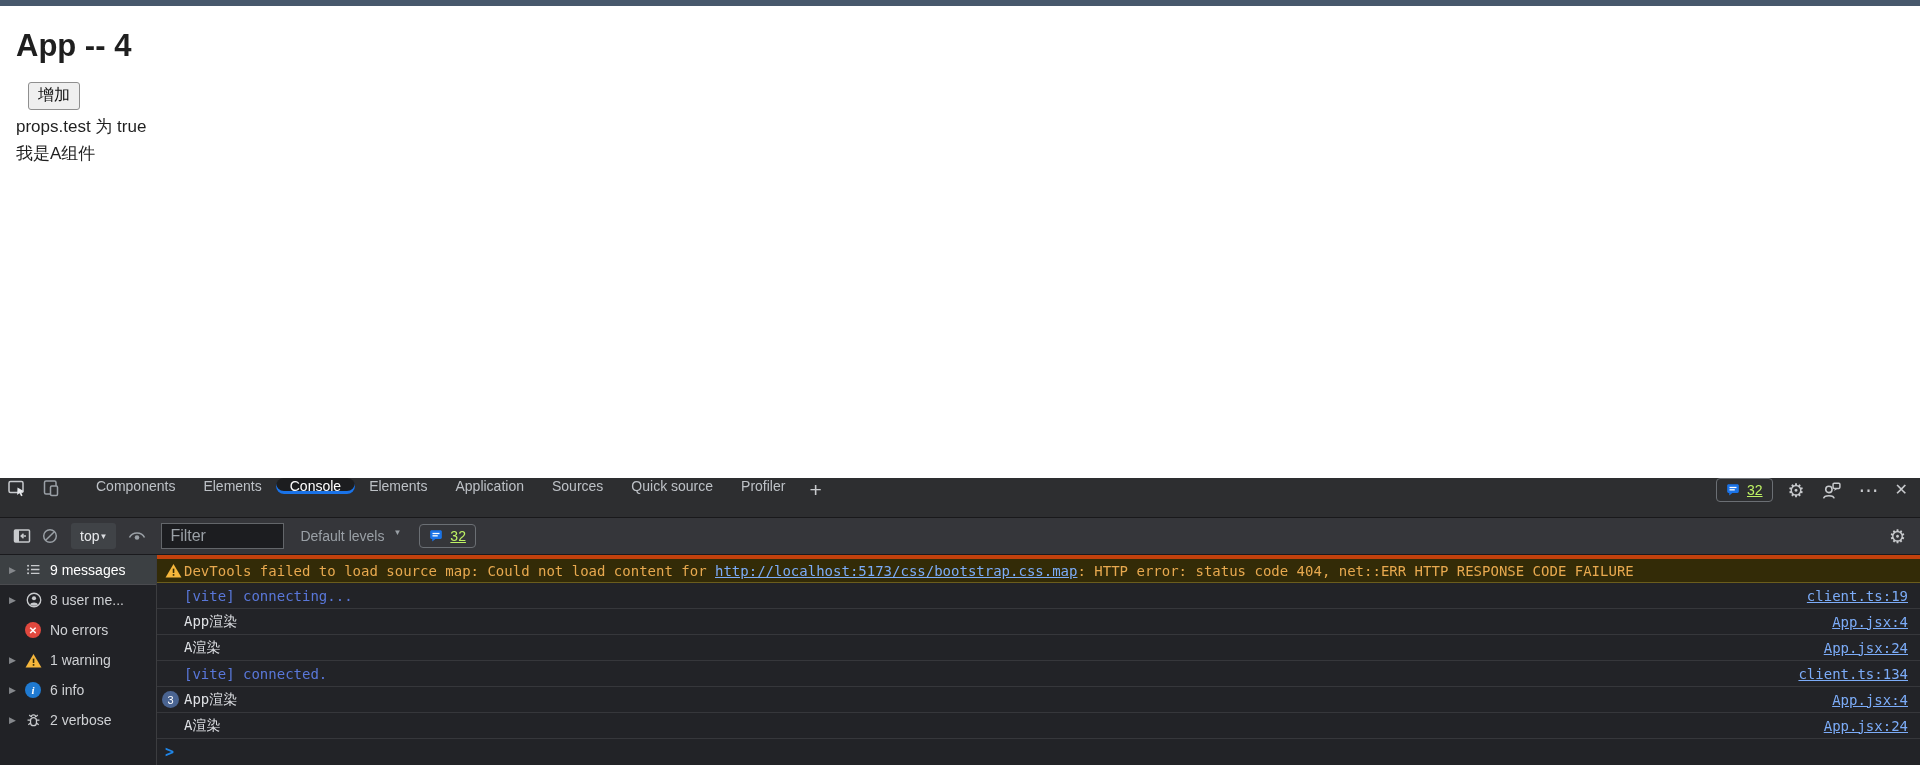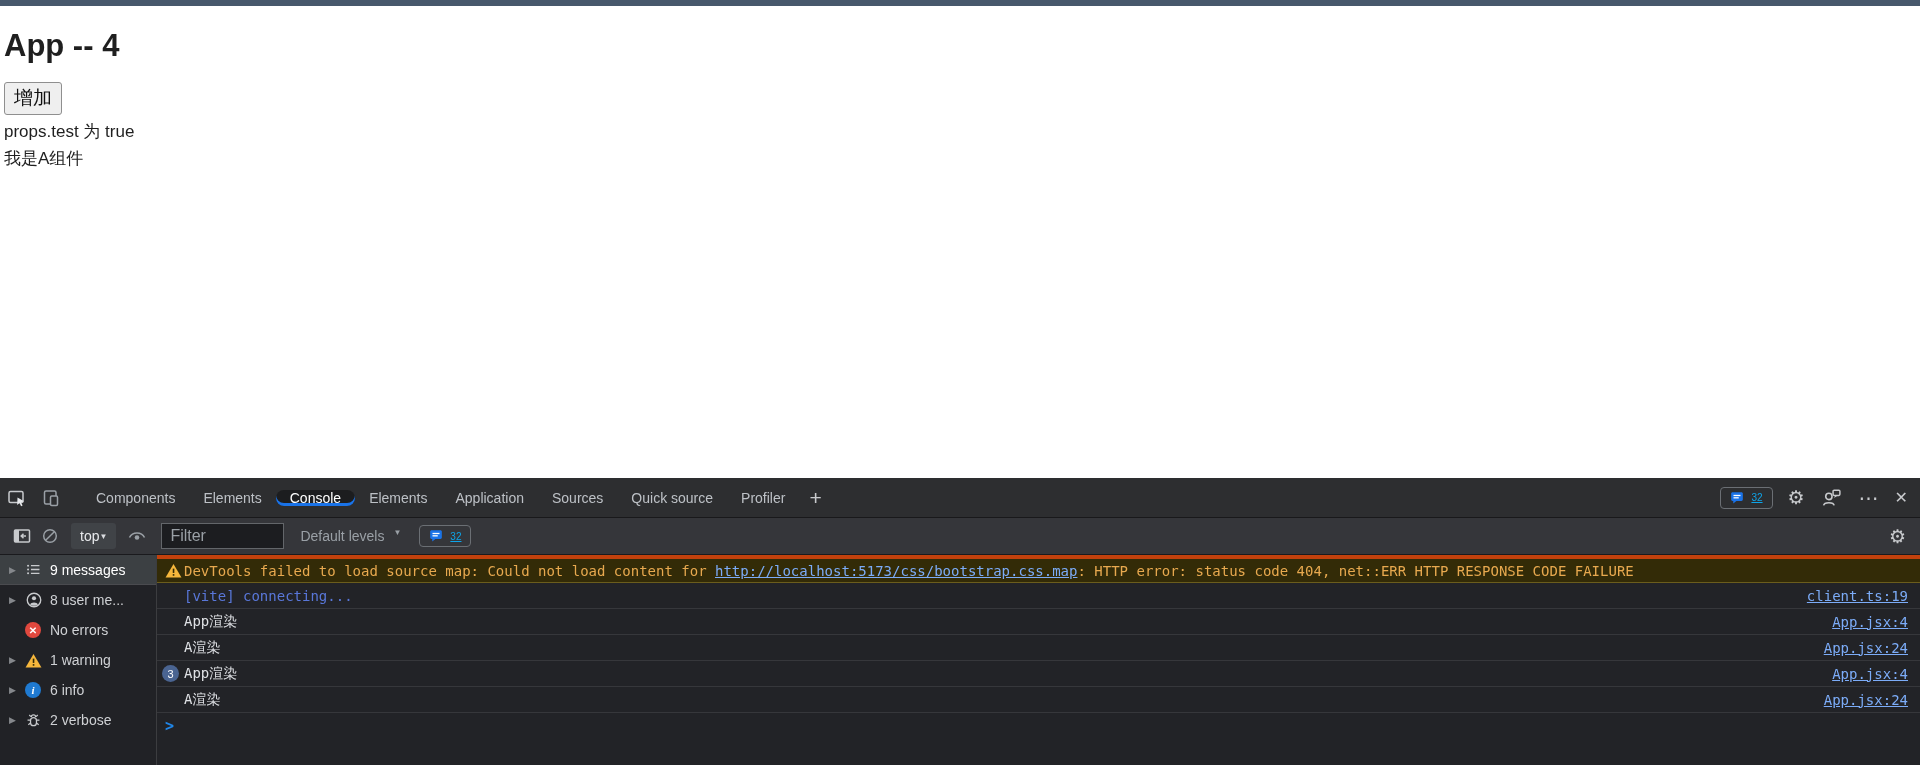--- a/index.html
+++ b/index.html
@@ -4,59 +4,59 @@
 <style>
   * { box-sizing: border-box; }
   html,body { margin:0; padding:0; }
   body {
     width:1920px; height:765px; position:relative; overflow:hidden;
     background:#ffffff; font-family:"Liberation Sans", sans-serif;
   }
 
   
   .top-bar { height:6px; width:100%; background:#47586c; }
-  .page-content { padding-left:4px; }
+  .page-content { padding-left:16px; }
   .page-title { font-size:31px; font-weight:700; color:#1f1f1f; margin:22px 0 18px 0; }
   .increase-btn {
     font-family:"Liberation Sans", sans-serif;
-    font-size:19px; color:#111; background:#efefef;
+    font-size:16px; color:#111; background:#efefef;
     border:1.5px solid #8f8f8f; border-radius:3px;
-    padding:2px 9px 3px 9px; cursor:pointer;
+    padding:2px 9px 3px 9px; cursor:pointer;margin-left:12px;
   }
   .page-line { font-size:17px; color:#1f1f1f; margin-top:6px; line-height:21px; }
 
   
   .devtools {
     position:absolute; left:0; bottom:0; width:1920px; height:287px;
     background:#202124; color:#bdc1c6; font-size:14px;
   }
 
   
   .dt-tabbar {
-    height:40px; background:#2d2e30; display:flex; align-items:center;
+    height:40px; background:#2d2e30; display:flex; align-items:flex-start;
     border-bottom:1px solid #19191b;
   }
   .dt-tabbar .icon-btn {
     width:34px; display:flex; align-items:center; justify-content:center; cursor:pointer;
   }
   .tab-strip { display:flex; align-items:stretch; margin-left:14px; }
   .tab {
     padding:0 14px; display:flex; align-items:center; color:#bdc1c6; cursor:pointer;
     white-space:nowrap;
   }
   .tab.active { background:#1c1d1f; color:#ffffff; box-shadow:inset 0 -3px 0 #1a73e8;border-radius:9px; }
   .plus-btn {
     display:flex; align-items:center; padding:0 10px; font-size:21px; color:#c8cacd; cursor:pointer;
   }
   .tabbar-right { margin-left:auto; display:flex; align-items:center; gap:15px; padding-right:12px; }
   .count-badge {
     display:flex; align-items:center; gap:7px; border:1px solid #6b6f74; border-radius:4px;
     padding:3px 9px; cursor:pointer; background:transparent;
   }
-  .count-badge .num { color:#0ea5e9; font-size:10px;text-decoration:underline; }
+  .count-badge .num { color:#bef264; font-size:14px;text-decoration:underline; }
   .glyph-btn { color:#c8cacd; cursor:pointer; line-height:1; }
   .gear-glyph { font-size:19px; }
   .dots-glyph { font-size:20px; letter-spacing:1px; }
   .close-glyph { font-size:16px; }
 
   
   .dt-toolbar {
     height:37px; background:#35363a; display:flex; align-items:center;
     padding-left:8px; border-bottom:1px solid #1a1a1d;
   }
@@ -313,20 +313,25 @@
         <div class="msg-row log">
           <span class="gutter"></span>
           <span class="msg-text">App渲染</span>
           <span class="source-link">App.jsx:4</span>
         </div>
         <div class="msg-row log">
           <span class="gutter"></span>
           <span class="msg-text">A渲染</span>
           <span class="source-link">App.jsx:24</span>
         </div>
+        <div class="msg-row vite">
+          <span class="gutter"></span>
+          <span class="msg-text">[vite] connected.</span>
+          <span class="source-link">client.ts:134</span>
+        </div>
         <div class="msg-row log">
           <span class="gutter">
             <span class="repeat-badge">3</span>
           </span>
           <span class="msg-text">App渲染</span>
           <span class="source-link">App.jsx:4</span>
         </div>
         <div class="msg-row log">
           <span class="gutter"></span>
           <span class="msg-text">A渲染</span>

